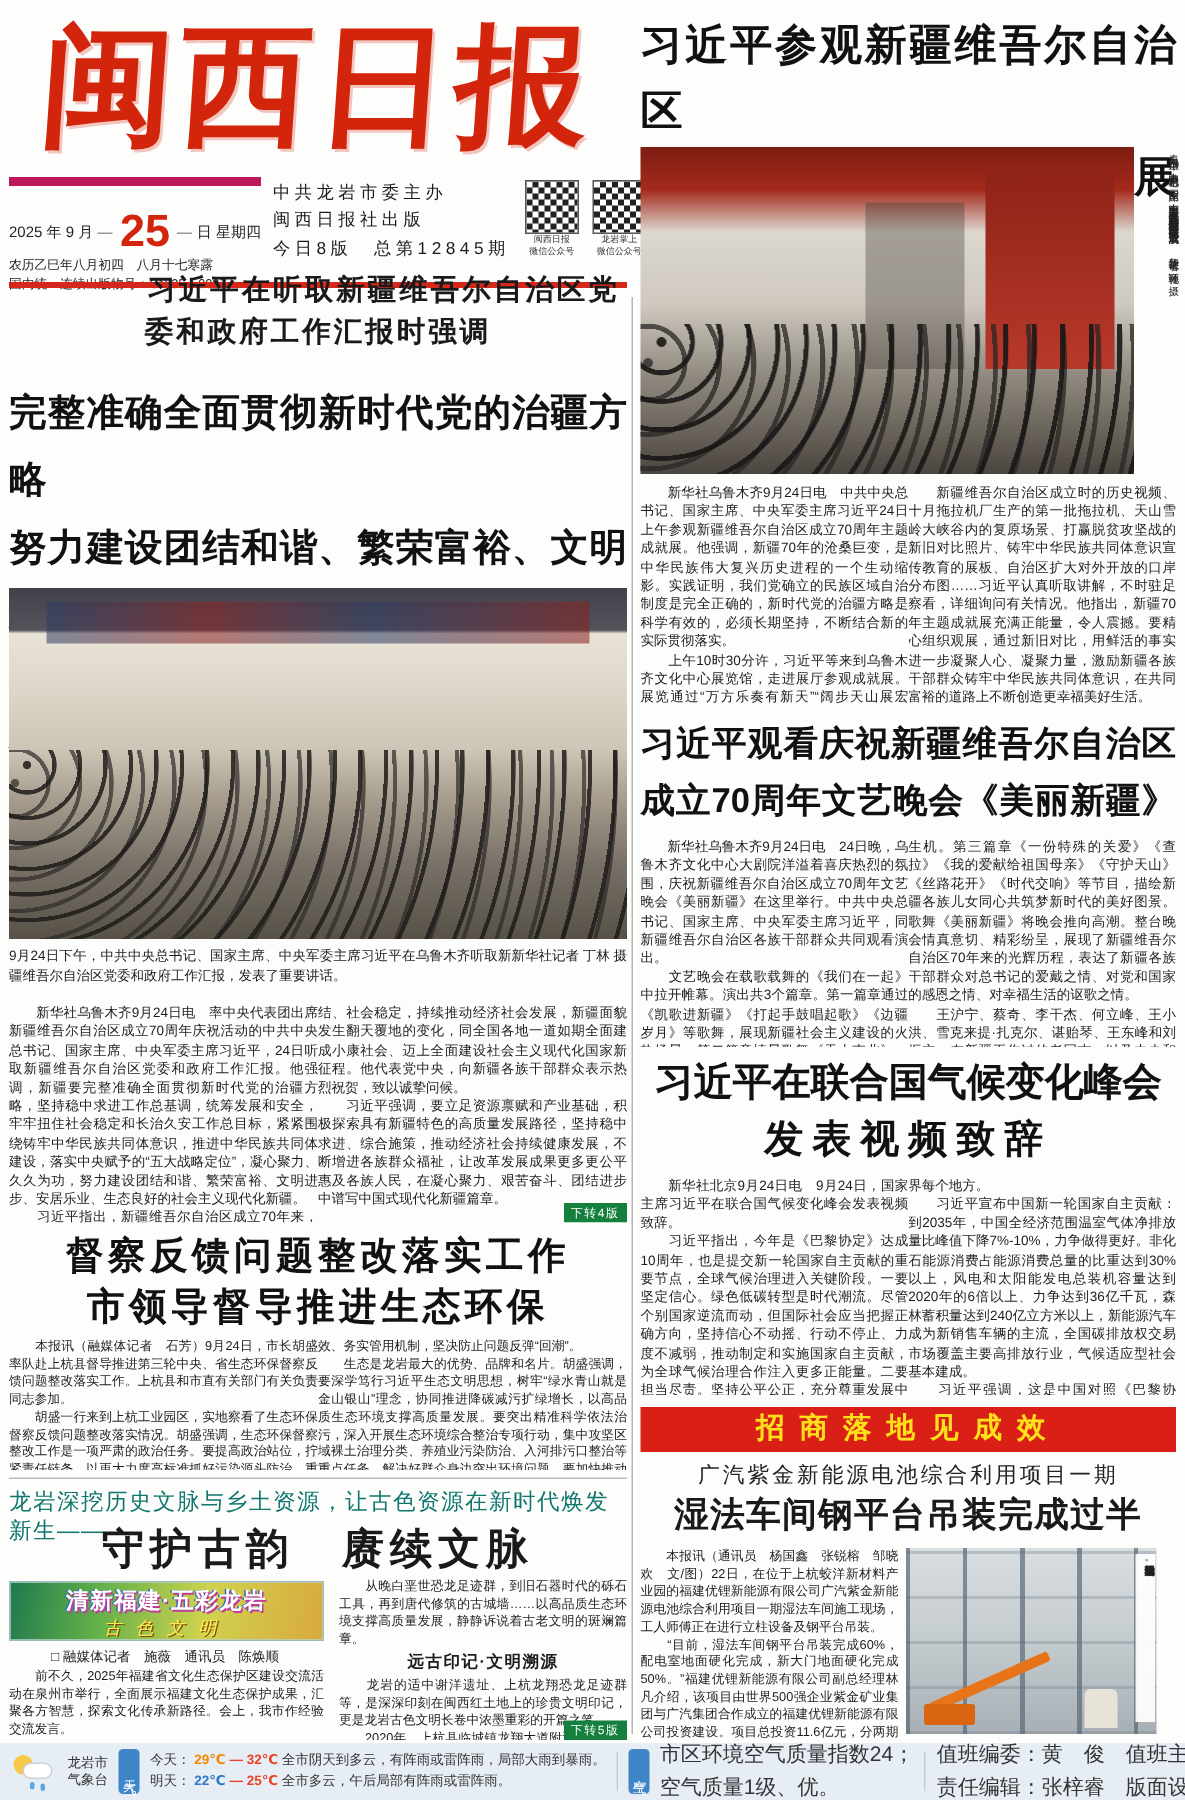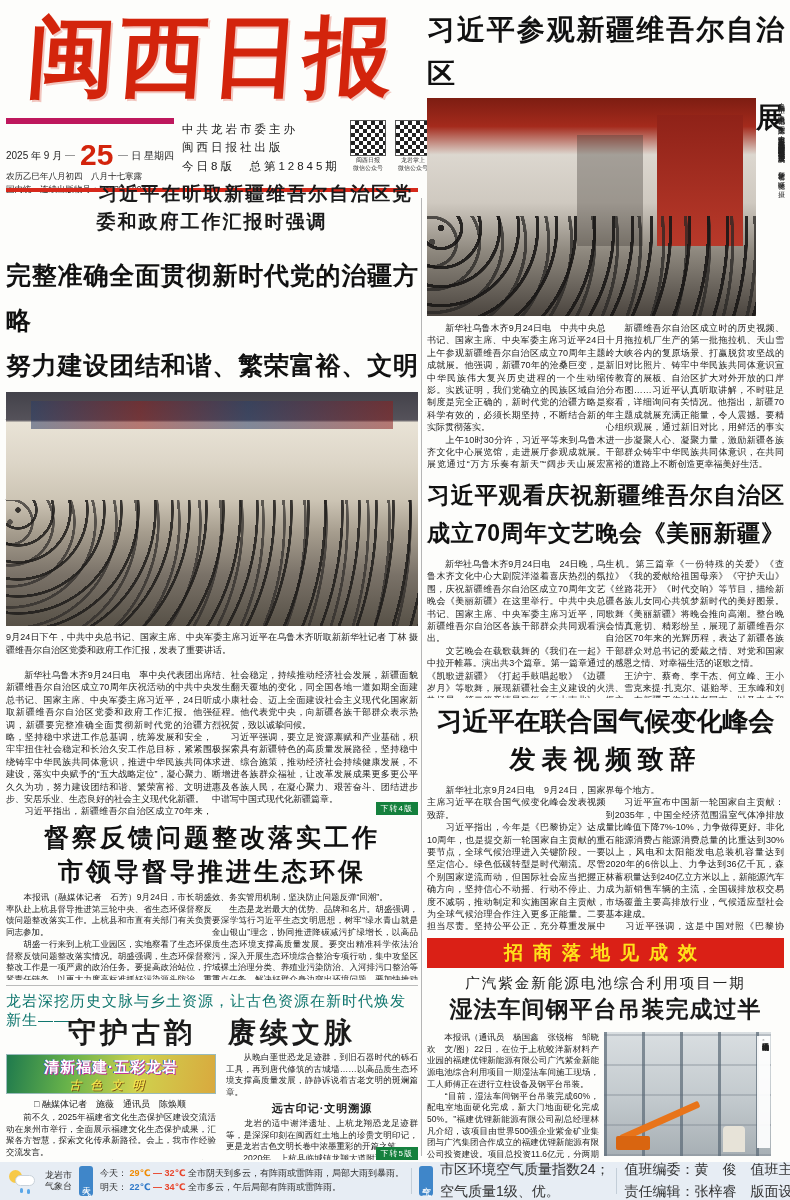--- a/index.html
+++ b/index.html
@@ -300,21 +300,21 @@
         <span class="lbl">今天：</span>
         <span class="t-lo1">29℃</span>
         <span class="t-warm">—</span>
         <span class="t-hot">32℃</span>
         <span>全市阴天到多云，有阵雨或雷阵雨，局部大雨到暴雨。</span>
       </div>
       <div>
         <span class="lbl">明天：</span>
         <span class="t-lo2">22℃</span>
         <span class="t-warm">—</span>
-        <span class="t-hot">34℃</span>
+        <span class="t-hot">25℃</span>
         <span>全市多云，午后局部有阵雨或雷阵雨。</span>
       </div>
     </div>
     <div class="f-sep"></div>
     <div class="f-badge">空气</div>
     <div class="f-col">
       <div>市区环境空气质量指数24；</div>
       <div>空气质量1级、优。</div>
     </div>
     <div class="f-sep"></div>

